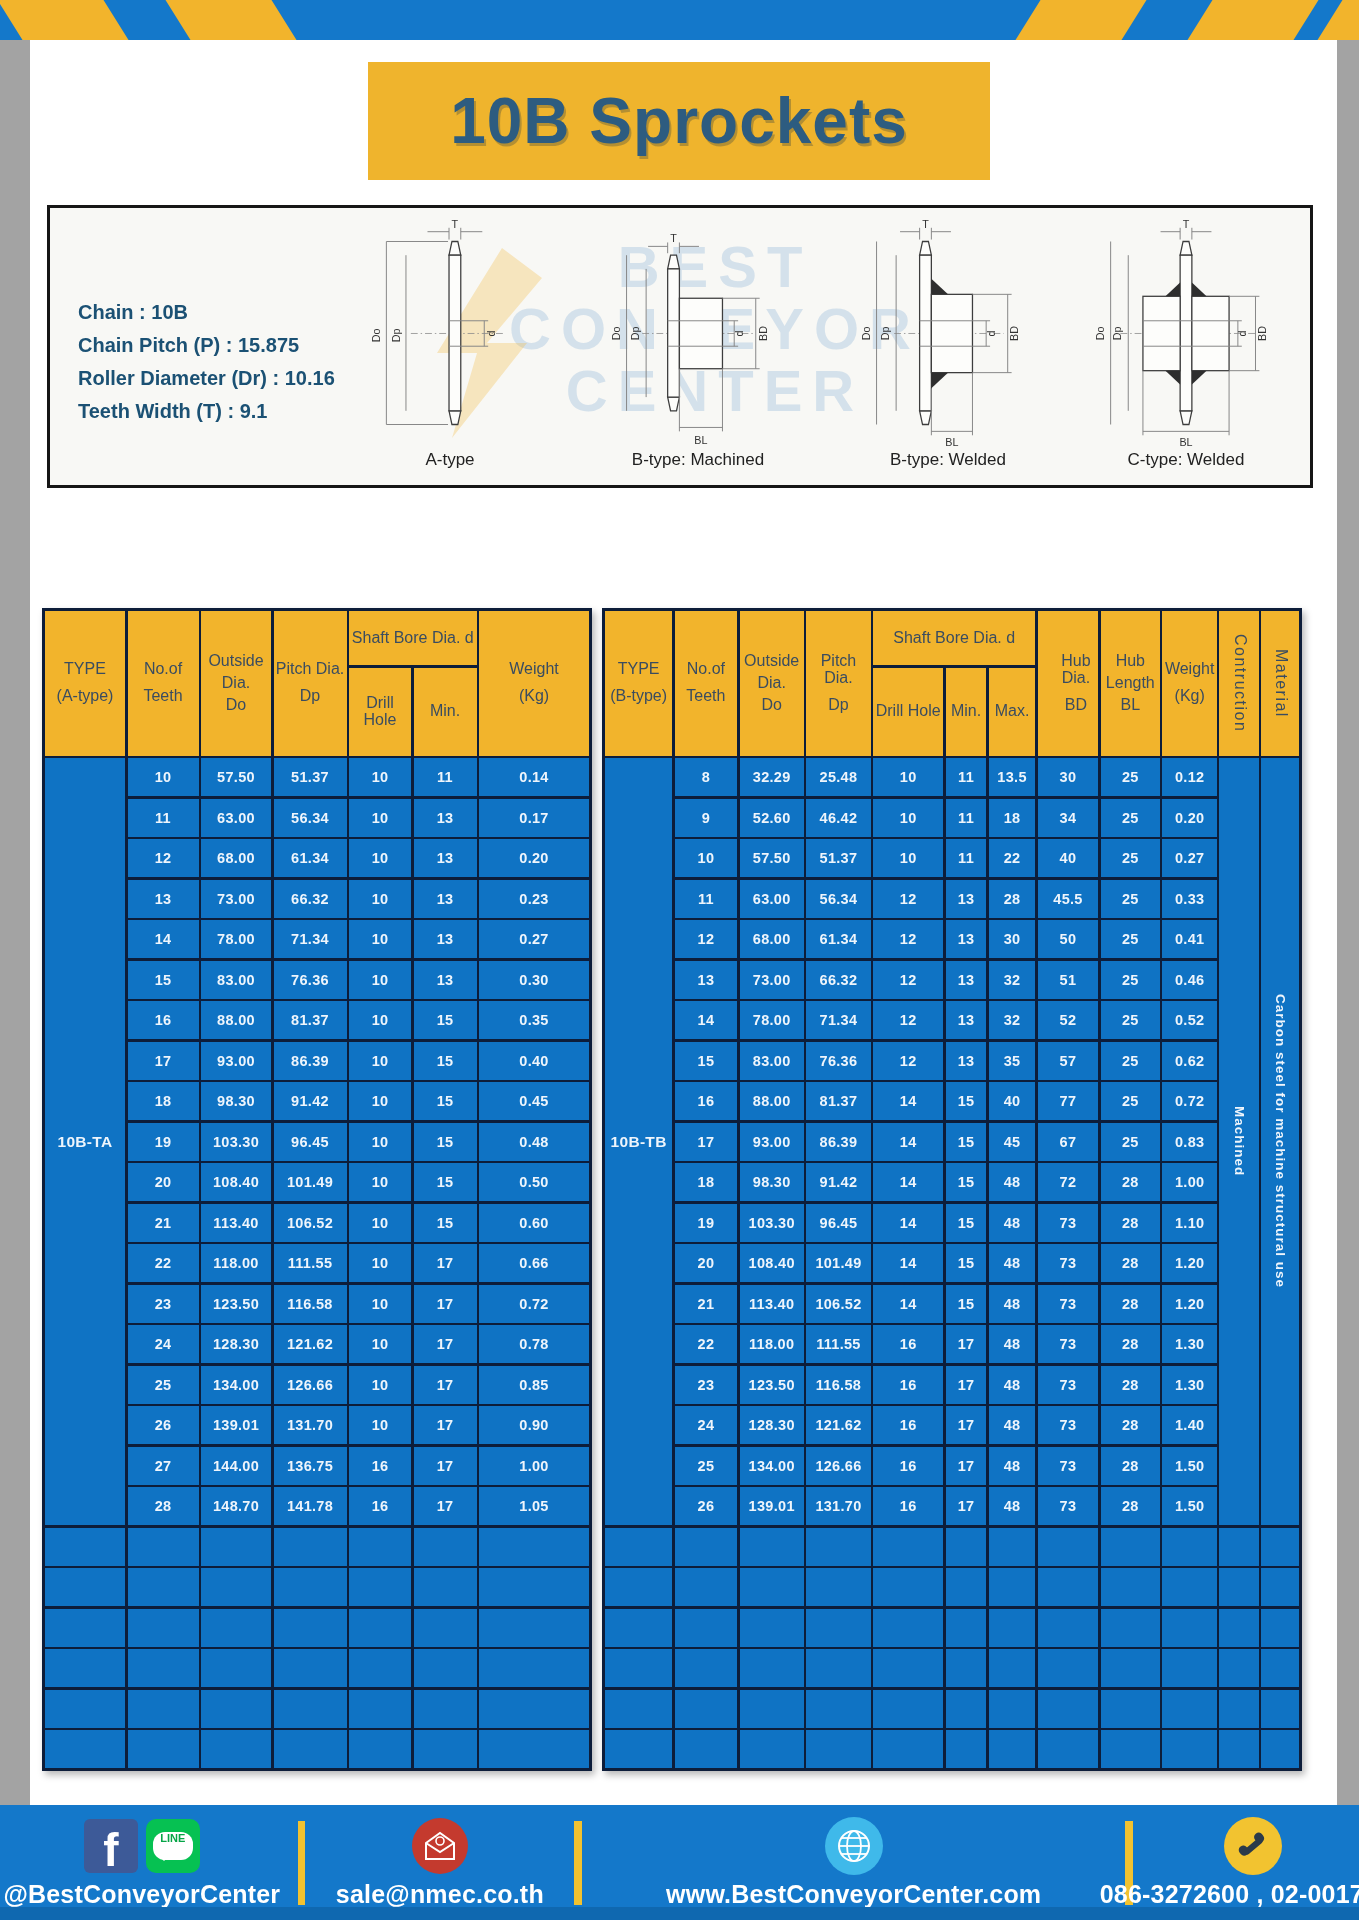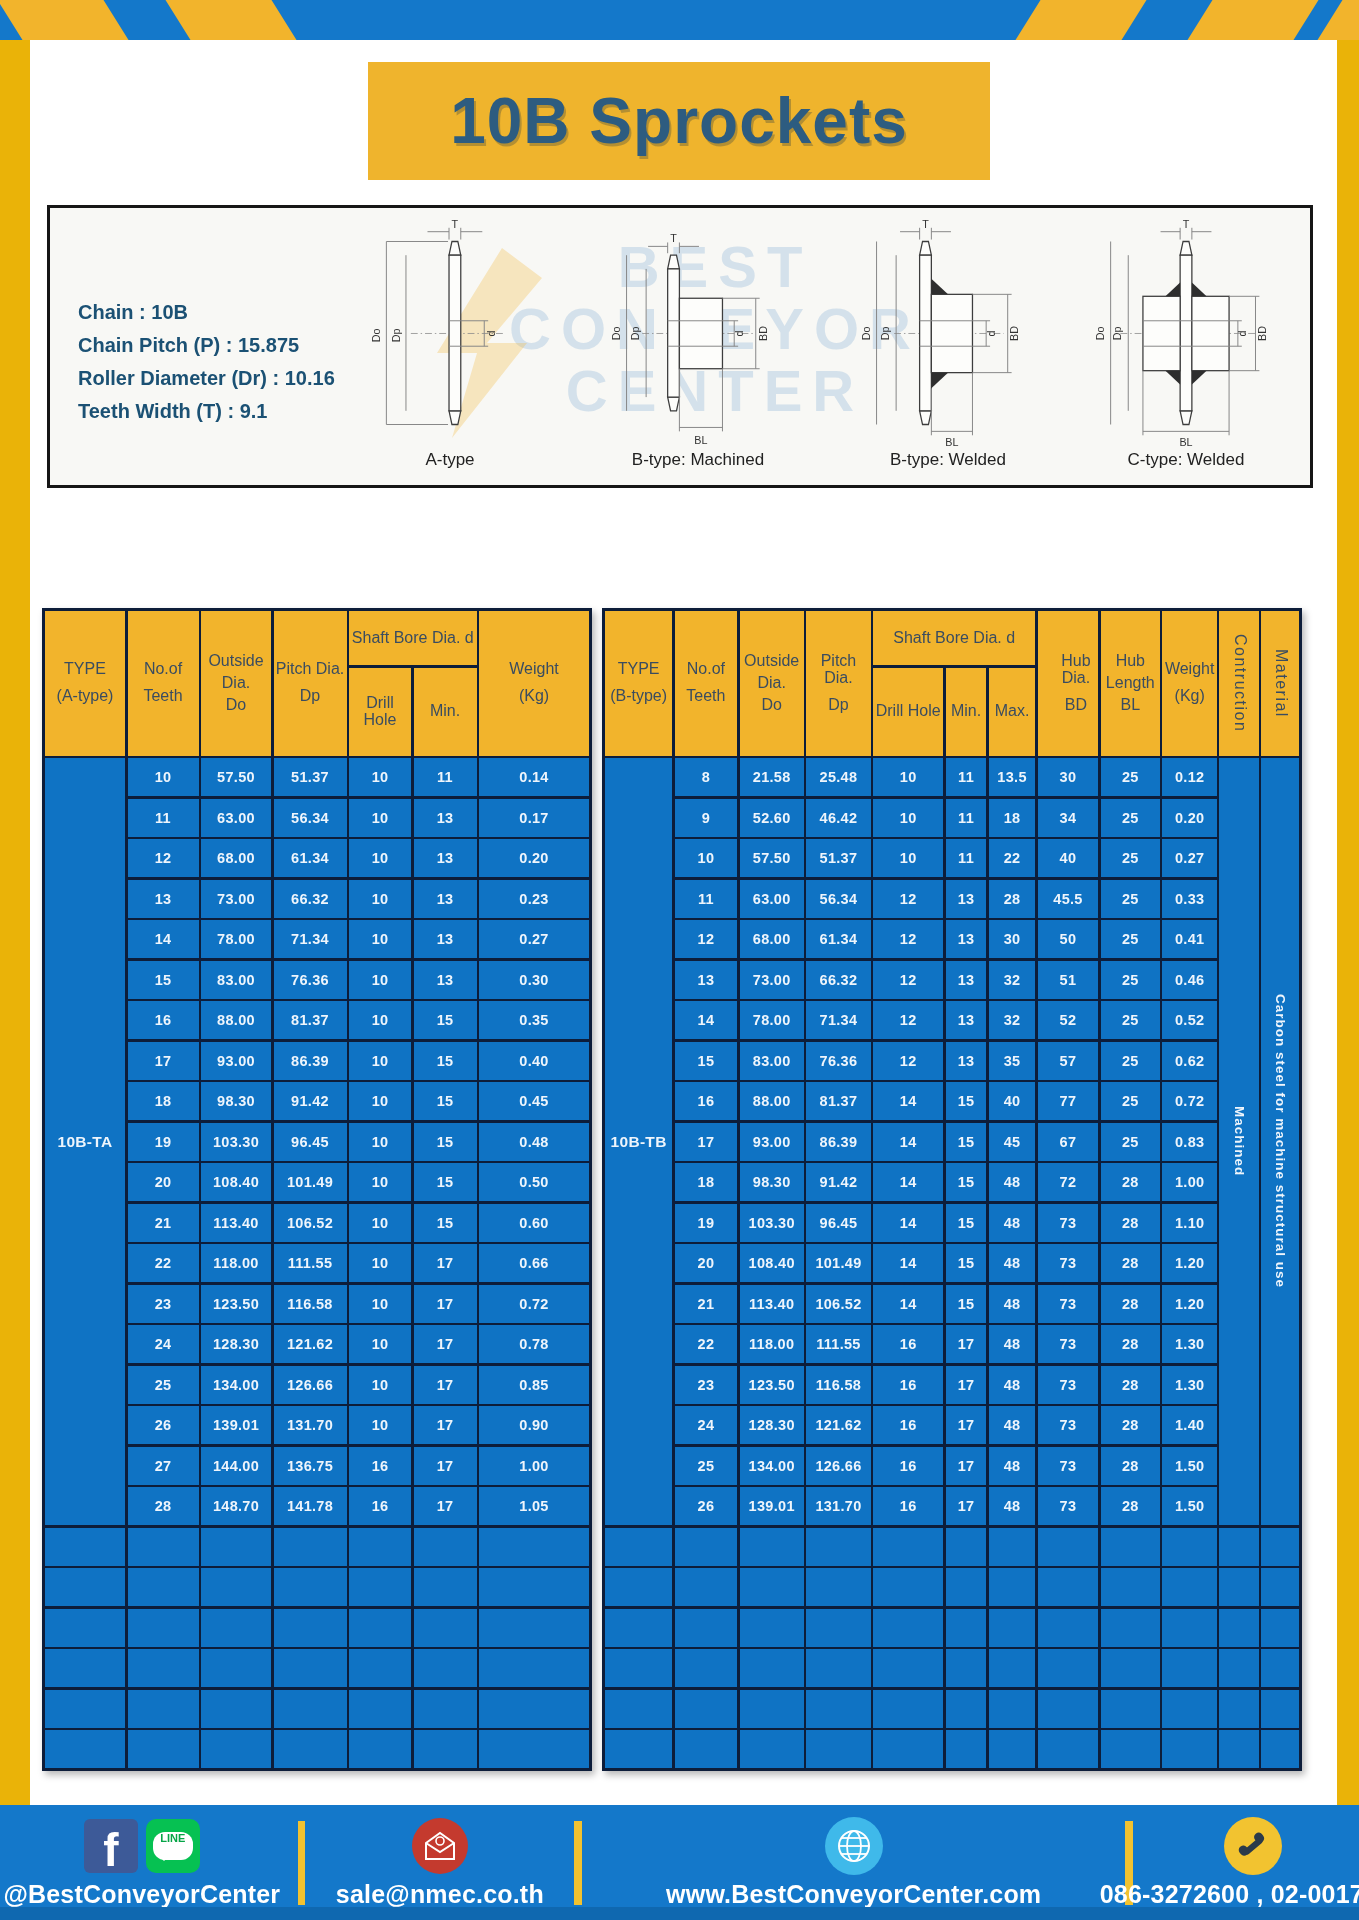--- a/index.html
+++ b/index.html
@@ -1,17 +1,17 @@
 <!DOCTYPE html>
 <html><head>
 <meta charset="utf-8">
 <style>
   * { margin:0; padding:0; box-sizing:border-box; }
   body { background:#555; font-family:"Liberation Sans","DejaVu Sans",sans-serif; }
-  .page { position:relative; width:1359px; height:1920px; background:#eab308; overflow:hidden; margin:0 auto; }
+  .page { position:relative; width:1359px; height:1920px; background:#a3a3a3; overflow:hidden; margin:0 auto; }
 
   
   .topband { position:absolute; left:0; top:0; width:1359px; height:40px; background:#1478ca; overflow:hidden; }
   .stripe { position:absolute; top:-6px; height:52px; width:106px; background:#f2b42c; }
   .stripe.l { transform:skewX(32deg); }
   .stripe.r { transform:skewX(-32deg); }
 
   .paper { position:absolute; left:30px; top:40px; width:1307px; height:1765px; background:#ffffff; }
 
   
@@ -502,21 +502,21 @@
       </div>
       <div class="hcell rs2 col11 vert">Contruction</div>
       <div class="hcell rs2 col12 vert">Material</div>
     </div>
     <div class="grid gridB body">
       <div class="cell typeB-span">10B-TB</div>
       <div class="cell constr-span">Machined</div>
       <div class="cell mat-span">Carbon steel  for machine structural  use</div>
 
         <div class="cell">8</div>
-        <div class="cell">21.58</div>
+        <div class="cell">32.29</div>
         <div class="cell">25.48</div>
         <div class="cell">10</div>
         <div class="cell">11</div>
         <div class="cell">13.5</div>
         <div class="cell">30</div>
         <div class="cell">25</div>
         <div class="cell">0.12</div>
 
         <div class="cell">9</div>
         <div class="cell">52.60</div>

